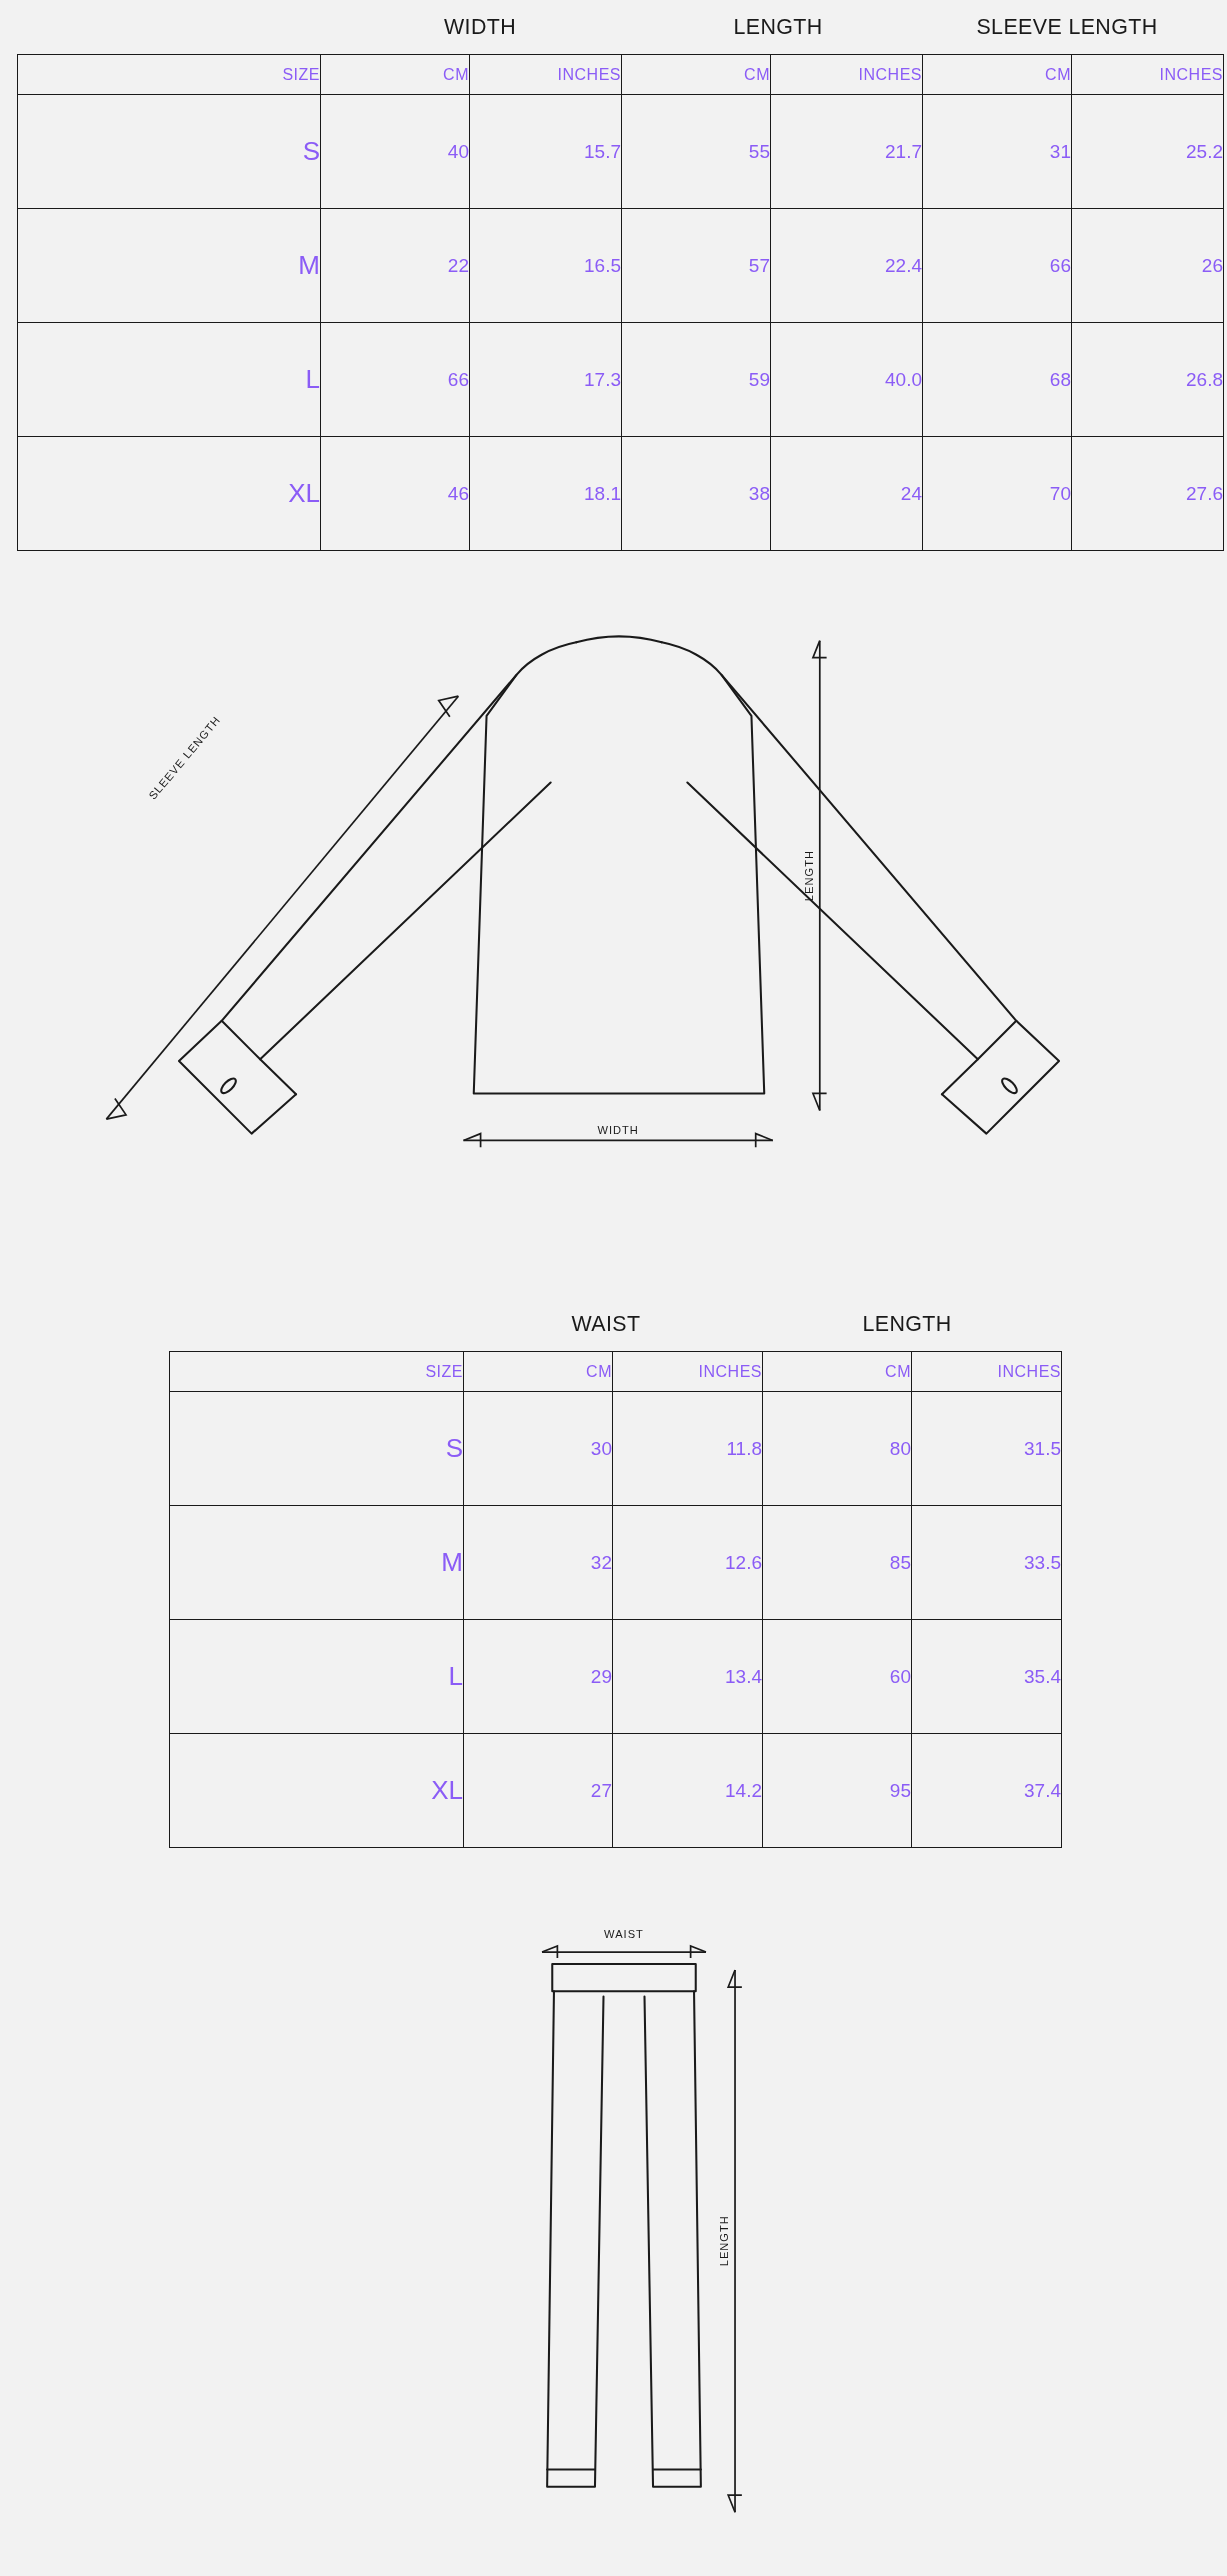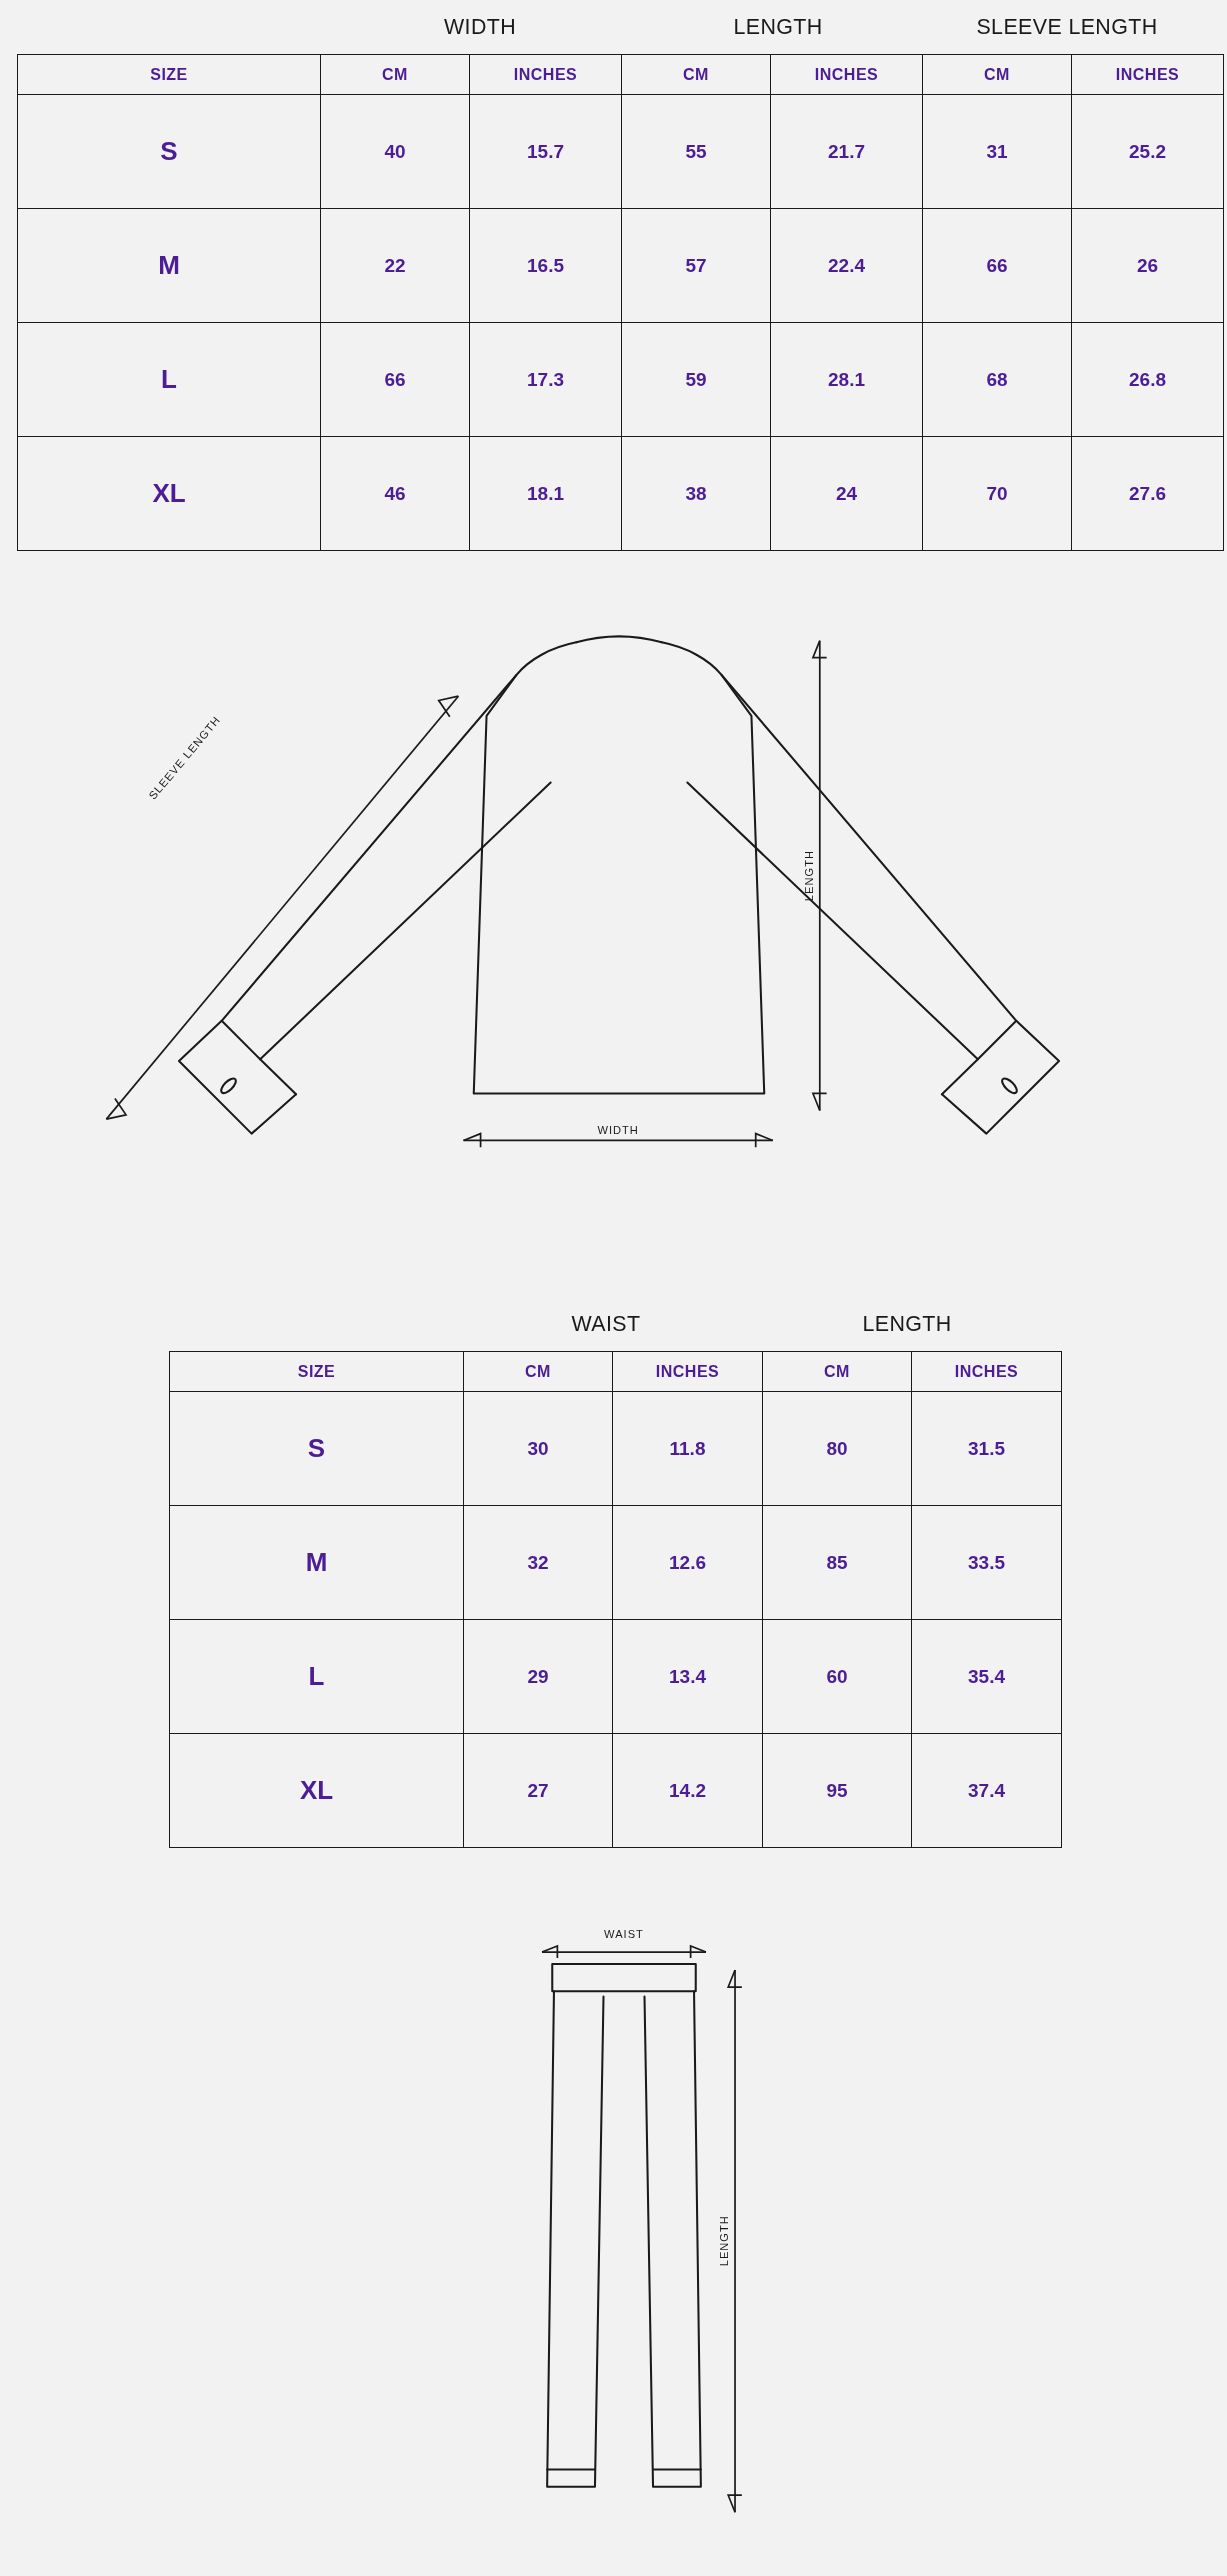--- a/index.html
+++ b/index.html
@@ -35,23 +35,23 @@
     transform: translateX(-50%);
   }
 
   table.size-table {
     border-collapse: collapse;
     table-layout: fixed;
     background: #f2f2f2;
   }
   table.size-table td, table.size-table th {
     border: 1.7px solid #1a1a1a;
-    text-align: center;
-    font-weight: bold;
-    color: #4c1d95;
+    text-align: right;
+    font-weight: normal;
+    color: #8b5cf6;
     padding: 0;
   }
   table.size-table thead th {
     height: 39px;
     font-size: 16px;
     letter-spacing: 0.5px;
   }
   table.size-table tbody td {
     height: 113px;
     font-size: 19px;
@@ -158,21 +158,21 @@
         <td>57</td>
         <td>22.4</td>
         <td>66</td>
         <td>26</td>
       </tr>
       <tr>
         <td class="size-col">L</td>
         <td>66</td>
         <td>17.3</td>
         <td>59</td>
-        <td>28.1</td>
+        <td>40.0</td>
         <td>68</td>
         <td>26.8</td>
       </tr>
       <tr>
         <td class="size-col">XL</td>
         <td>46</td>
         <td>18.1</td>
         <td>38</td>
         <td>24</td>
         <td>70</td>

